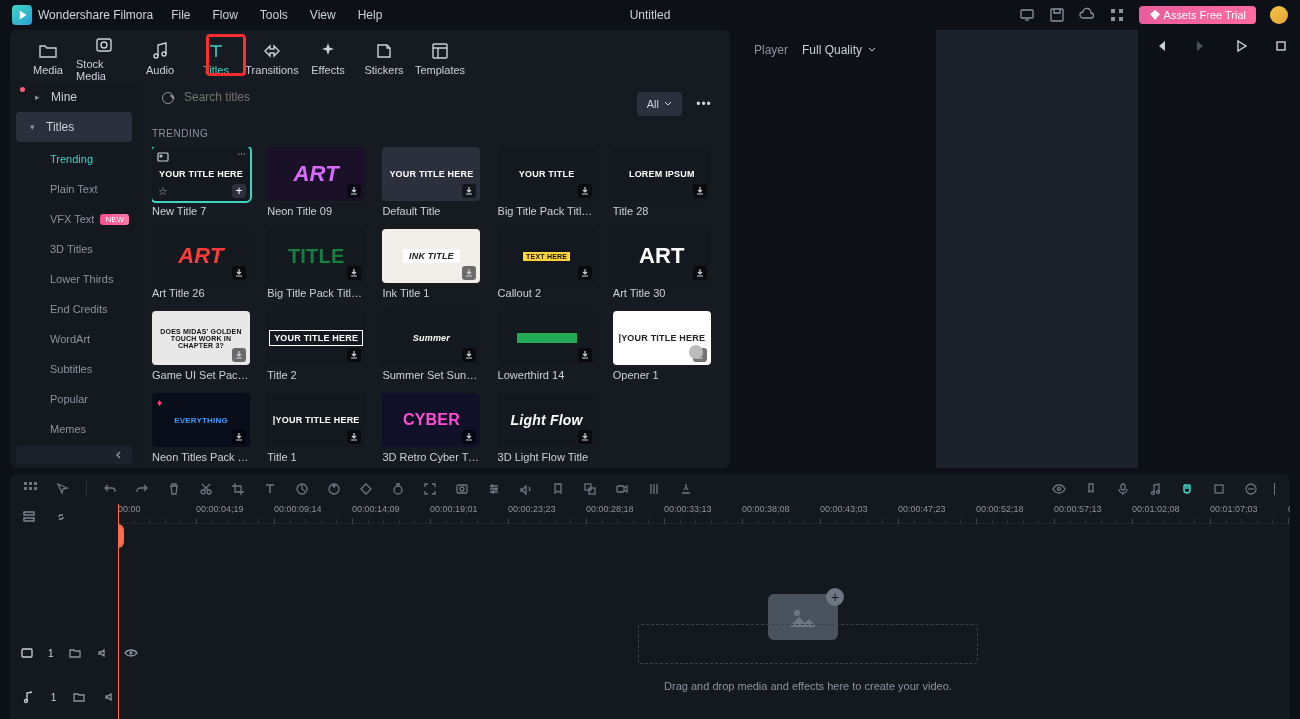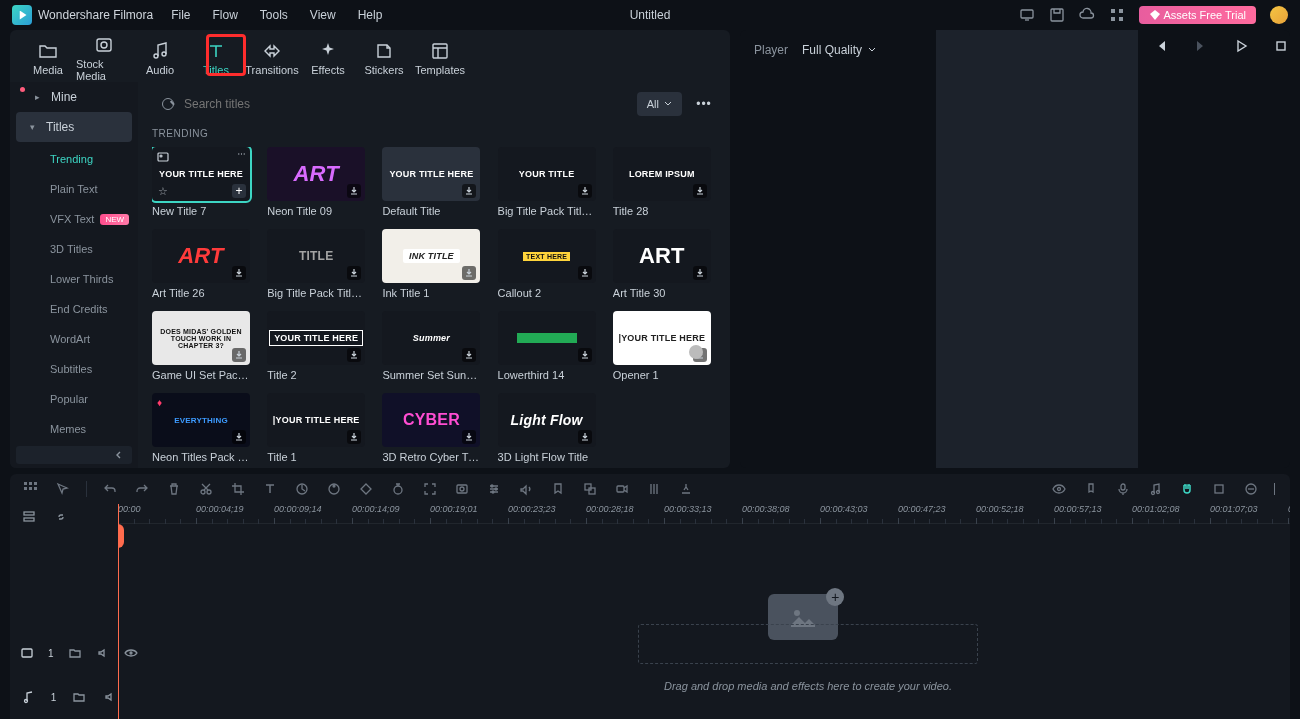--- a/index.html
+++ b/index.html
@@ -33,21 +33,21 @@
 .side-row .chev { width:10px; margin-right:6px; color:#8b949e; font-size:9px; }
 .side-row.dot:before { content:""; width:5px; height:5px; border-radius:50%; background:#ff5c7c; position:relative; left:-10px; top:-8px; }
 .sublist { flex:1; overflow:auto; padding:2px 0 0 0; }
 .sub-item { height:30px; display:flex; align-items:center; padding-left:40px; cursor:pointer; color:#8b949e; font-size:11px; position:relative; }
 .sub-item.active { color:#3dd6c4; }
 .badge-new { background:linear-gradient(90deg,#ff4d8d,#ff7aa8); color:#fff; font-size:8px; padding:1px 5px; border-radius:3px; margin-left:6px; }
 .side-collapse { height:18px; background:#1c222b; display:flex; align-items:center; justify-content:flex-end; padding-right:8px; border-radius:3px; margin:4px 6px; }
 
 .content { flex:1; display:flex; flex-direction:column; padding:8px 14px 0 14px; overflow:hidden; }
 .search-row { display:flex; align-items:center; gap:10px; margin-bottom:10px; }
-.search-box { flex:1; height:28px; display:flex; align-items:center; gap:8px; padding:0 8px; }
+.search-box { flex:1; height:28px; display:flex; align-items:flex-start; gap:8px; padding:0 8px; }
 .search-box input { background:transparent; border:none; outline:none; color:#c9d1d9; font-size:12px; flex:1; }
 .filter-pill { background:#2a313c; height:24px; padding:0 10px; border-radius:4px; display:flex; align-items:center; gap:5px; cursor:pointer; font-size:11px; }
 .more-btn { width:24px; height:24px; display:flex; align-items:center; justify-content:center; color:#c9d1d9; letter-spacing:1px; cursor:pointer; }
 .section-label { font-size:10px; letter-spacing:0.5px; color:#8b949e; margin-bottom:8px; }
 
 .grid { display:grid; grid-template-columns:repeat(5,1fr); gap:12px 12px; overflow-y:auto; padding-bottom:6px; }
 .card { display:flex; flex-direction:column; gap:4px; }
 .thumb { position:relative; width:98px; height:54px; background:#1f252e; border-radius:4px; display:flex; align-items:center; justify-content:center; overflow:hidden; cursor:pointer; }
 .thumb.sel { outline:2px solid #3dd6c4; }
 .thumb .dl { position:absolute; right:4px; bottom:3px; width:14px; height:14px; background:rgba(0,0,0,.55); border-radius:3px; display:flex; align-items:center; justify-content:center; color:#c9d1d9; font-size:10px; }
@@ -74,21 +74,21 @@
 .tl-ticon { width:18px; height:18px; color:#6e7681; display:flex; align-items:center; justify-content:center; cursor:pointer; }
 .tl-ticon.hi { color:#3dd6c4; }
 .tl-right { margin-left:auto; display:flex; align-items:center; gap:14px; }
 
 .tl-body { flex:1; display:flex; background:#14181f; position:relative; }
 .tracks-col { width:108px; display:flex; flex-direction:column; }
 .track-hdr-tools { height:26px; display:flex; align-items:center; gap:14px; padding-left:10px; }
 .track-row { height:44px; display:flex; align-items:center; gap:14px; padding-left:10px; }
 .track-spacer { flex:1; }
 
-.tl-canvas { flex:1; position:relative; overflow:hidden;font-style:italic; }
+.tl-canvas { flex:1; position:relative; overflow:hidden; }
 .ruler { height:20px; position:relative; border-bottom:1px solid #21262d; }
 .tick-major { position:absolute; top:0; font-size:9px; color:#8b949e; }
 .tick-major:before { content:""; position:absolute; left:0; top:14px; width:1px; height:6px; background:#3a424d; }
 .tick-minor { position:absolute; top:15px; width:1px; height:5px; background:#2a313c; }
 .playhead { position:absolute; left:0; top:0; bottom:0; width:1px; background:#ff6b4d; }
 .playhead:before { content:""; position:absolute; top:20px; left:-6px; width:12px; height:24px; background:#ff6b4d; border-radius:6px; }
 .drop-area { position:absolute; left:520px; top:120px; width:340px; height:40px; border:1px dashed #3a424d; border-radius:3px; }
 .drop-icon { position:absolute; left:650px; top:90px; width:70px; height:46px; background:#4a525e; border-radius:6px; display:flex; align-items:center; justify-content:center; }
 .drop-icon .plus { position:absolute; right:-6px; top:-6px; width:18px; height:18px; border-radius:50%; background:#6e7681; color:#14181f; display:flex; align-items:center; justify-content:center; font-size:14px; }
 .drop-text { position:absolute; left:520px; top:176px; width:340px; text-align:center; font-size:11px; color:#8b949e; }
@@ -330,21 +330,21 @@
                 <div class="dl">
                   <svg width="10" height="10" viewBox="0 0 10 10" fill="none" stroke="currentColor" stroke-width="1.2">
                     <path d="M5 1v5M3 4l2 2 2-2M2 8h6"></path>
                   </svg>
                 </div>
               </div>
               <div class="card-label">Art Title 26</div>
             </div>
             <div class="card">
               <div class="thumb" style="background: rgb(20, 24, 31);">
-                <div class="thumb-text" style="color: #a3a3a3; font-size: 12px;">TITLE</div>
+                <div class="thumb-text" style="color: #15803d; font-size: 20px;">TITLE</div>
                 <div class="dl">
                   <svg width="10" height="10" viewBox="0 0 10 10" fill="none" stroke="currentColor" stroke-width="1.2">
                     <path d="M5 1v5M3 4l2 2 2-2M2 8h6"></path>
                   </svg>
                 </div>
               </div>
               <div class="card-label">Big Title Pack Title 03</div>
             </div>
             <div class="card">
               <div class="thumb" style="background: rgb(242, 239, 233);">

